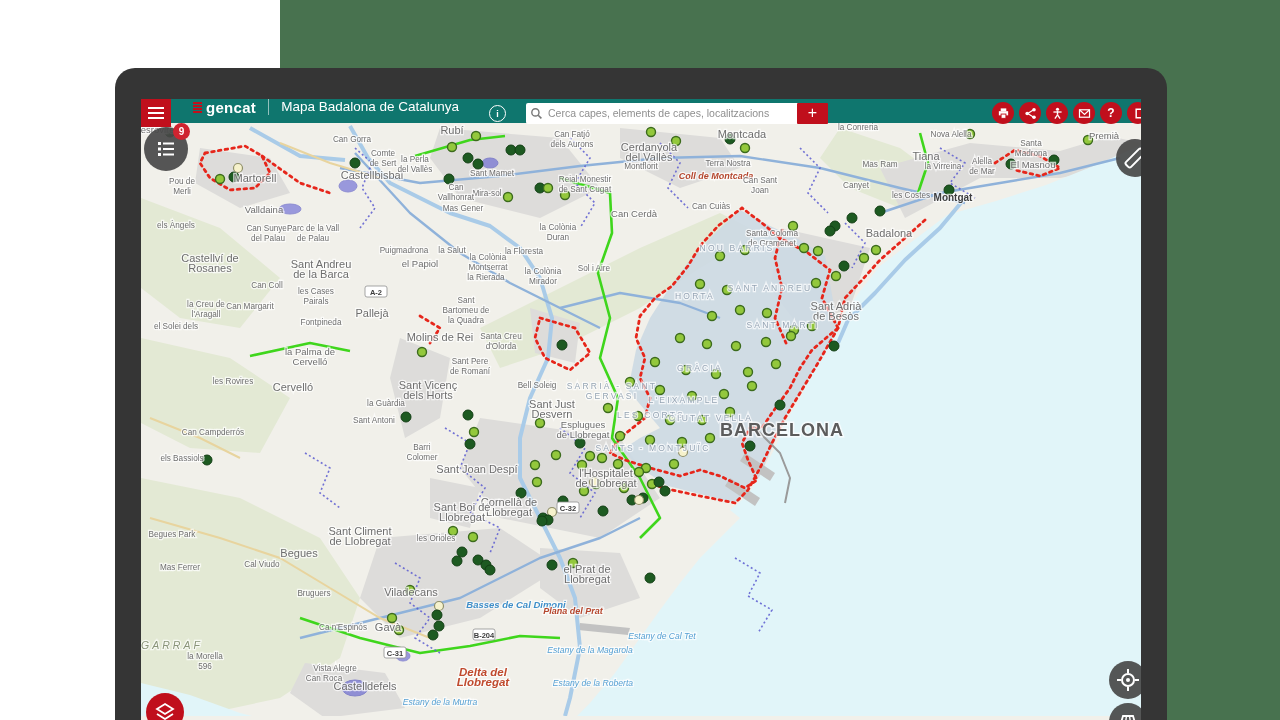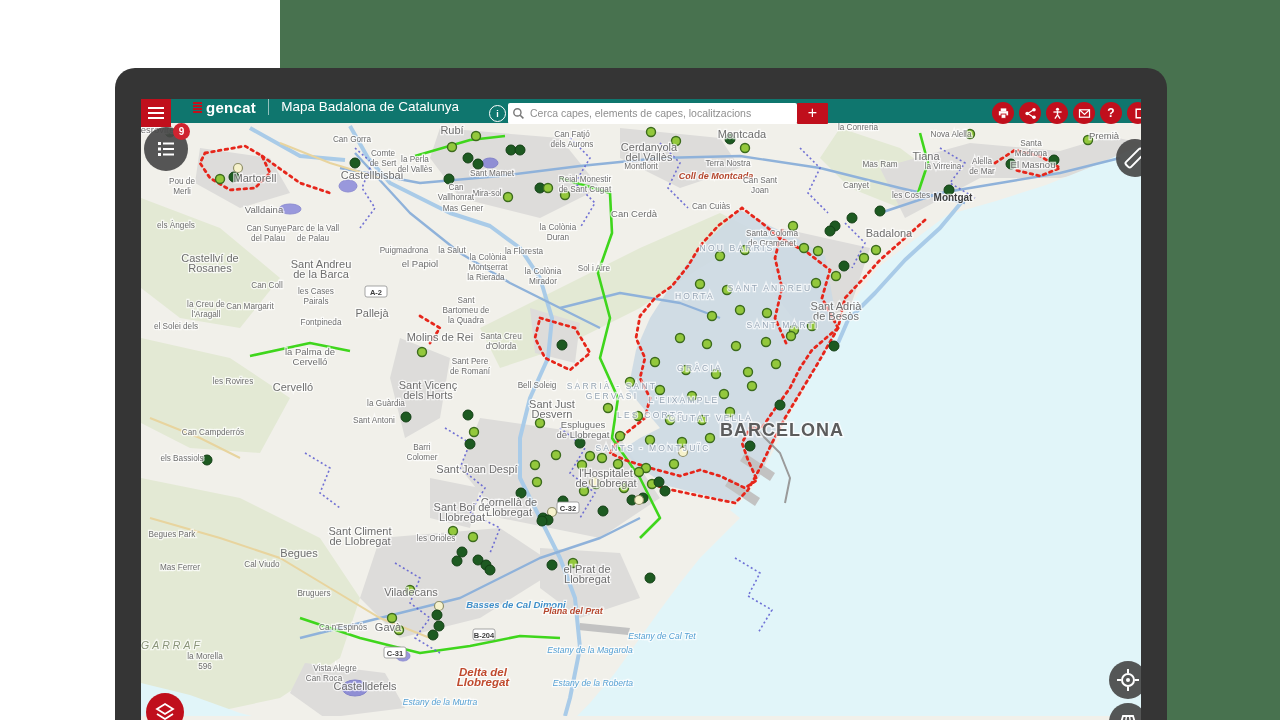--- a/index.html
+++ b/index.html
@@ -11,21 +11,21 @@
   .hdr{position:relative;height:24px;background:#0f766e;display:flex;align-items:flex-start;z-index:5}
   .burger{width:30px;height:28px;background:#c00f1c;display:flex;flex-direction:column;justify-content:center;align-items:center;gap:3px;cursor:pointer;flex:0 0 auto}
   .burger span{display:block;width:16px;height:2px;background:#fff}
   .logo{display:flex;align-items:center;margin-left:22px;flex:0 0 auto}
   .flag{display:flex;flex-direction:column;gap:1px;margin-right:4px}
   .flag i{display:block;width:9px;height:2px;background:#c00f1c}
   .logo b{color:#fff;font-size:15px;letter-spacing:.3px}
   .hdr-div{width:1px;height:16px;background:rgba(255,255,255,.55);margin:0 12px}
   .hdr-title{color:#fff;font-size:13.5px;white-space:nowrap}
   .info{position:absolute;left:348px;top:6px;width:15px;height:15px;border:1.5px solid #fff;border-radius:50%;color:#fff;font-size:9px;display:flex;align-items:center;justify-content:center;font-weight:bold}
-  .search{position:absolute;left:367px;top:3.5px;width:289px;height:21px;background:#fff;border-radius:2px;display:flex;align-items:center;padding:0 4px;box-sizing:border-box}
+  .search{position:absolute;left:385px;top:3.5px;width:289px;height:21px;background:#fff;border-radius:2px;display:flex;align-items:center;padding:0 4px;box-sizing:border-box}
   .search input{border:none;outline:none;flex:1;font-size:10.5px;color:#555;font-family:"Liberation Sans",sans-serif;background:transparent;margin-left:3px}
   .search input::placeholder{color:#8f8f8f}
   .plusbtn{position:absolute;left:656px;top:3.5px;width:31px;height:21px;background:#c00f1c;color:#fff;font-size:16px;display:flex;align-items:center;justify-content:center;cursor:pointer;border-radius:1px}
   .hicons{position:absolute;left:851px;top:3px;display:flex;gap:5px}
   .hicon{width:22px;height:22px;border-radius:50%;background:#c00f1c;display:flex;align-items:center;justify-content:center;cursor:pointer;flex:0 0 auto;color:#fff;font-weight:bold;font-size:12px}
   
   .map{position:relative;width:1000px;height:593px;background:#f1f0ea}
   svg#mapsvg{position:absolute;left:0;top:0}
   .t{fill:#e3e9d4}
   .u{fill:#dddcda}

